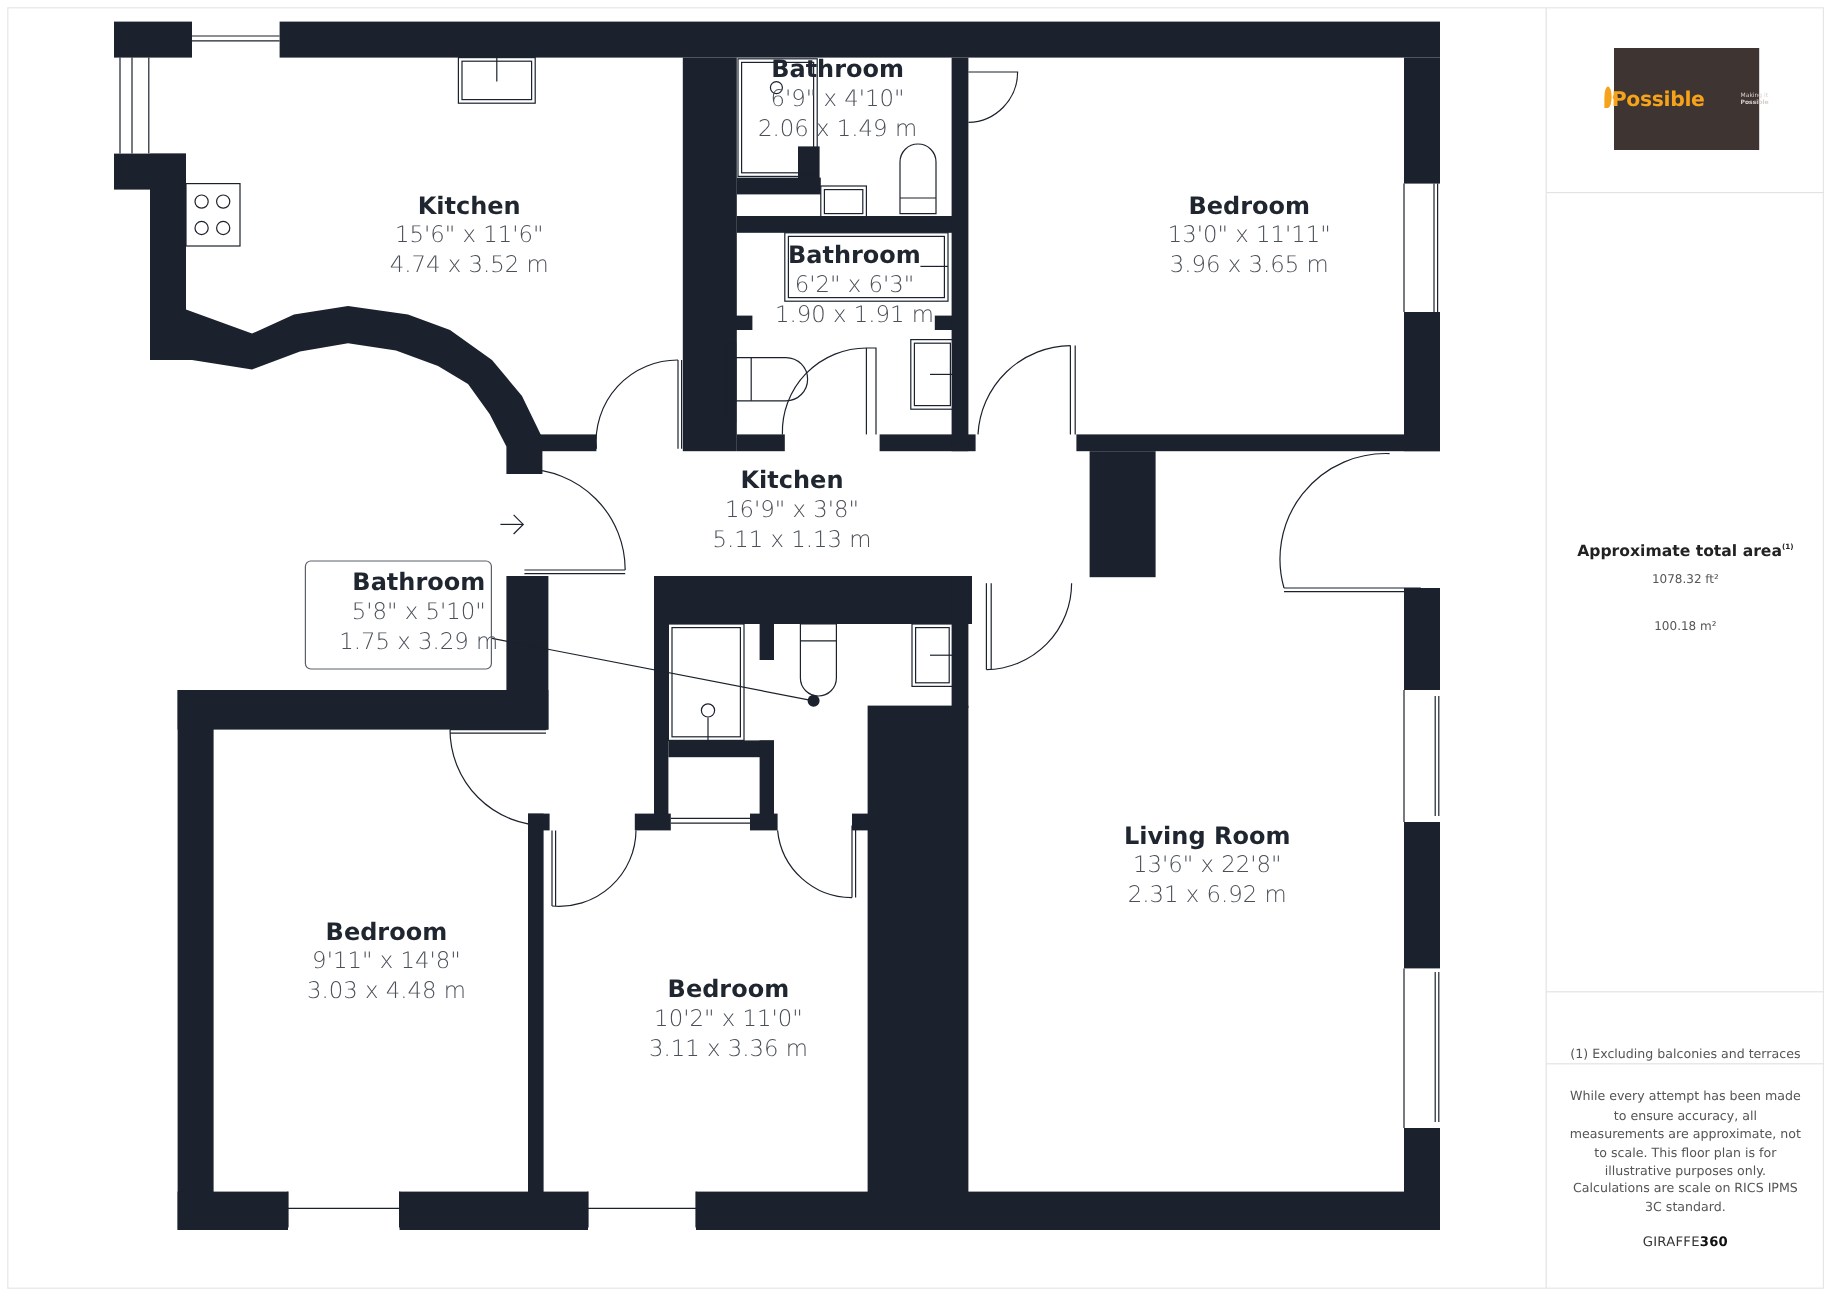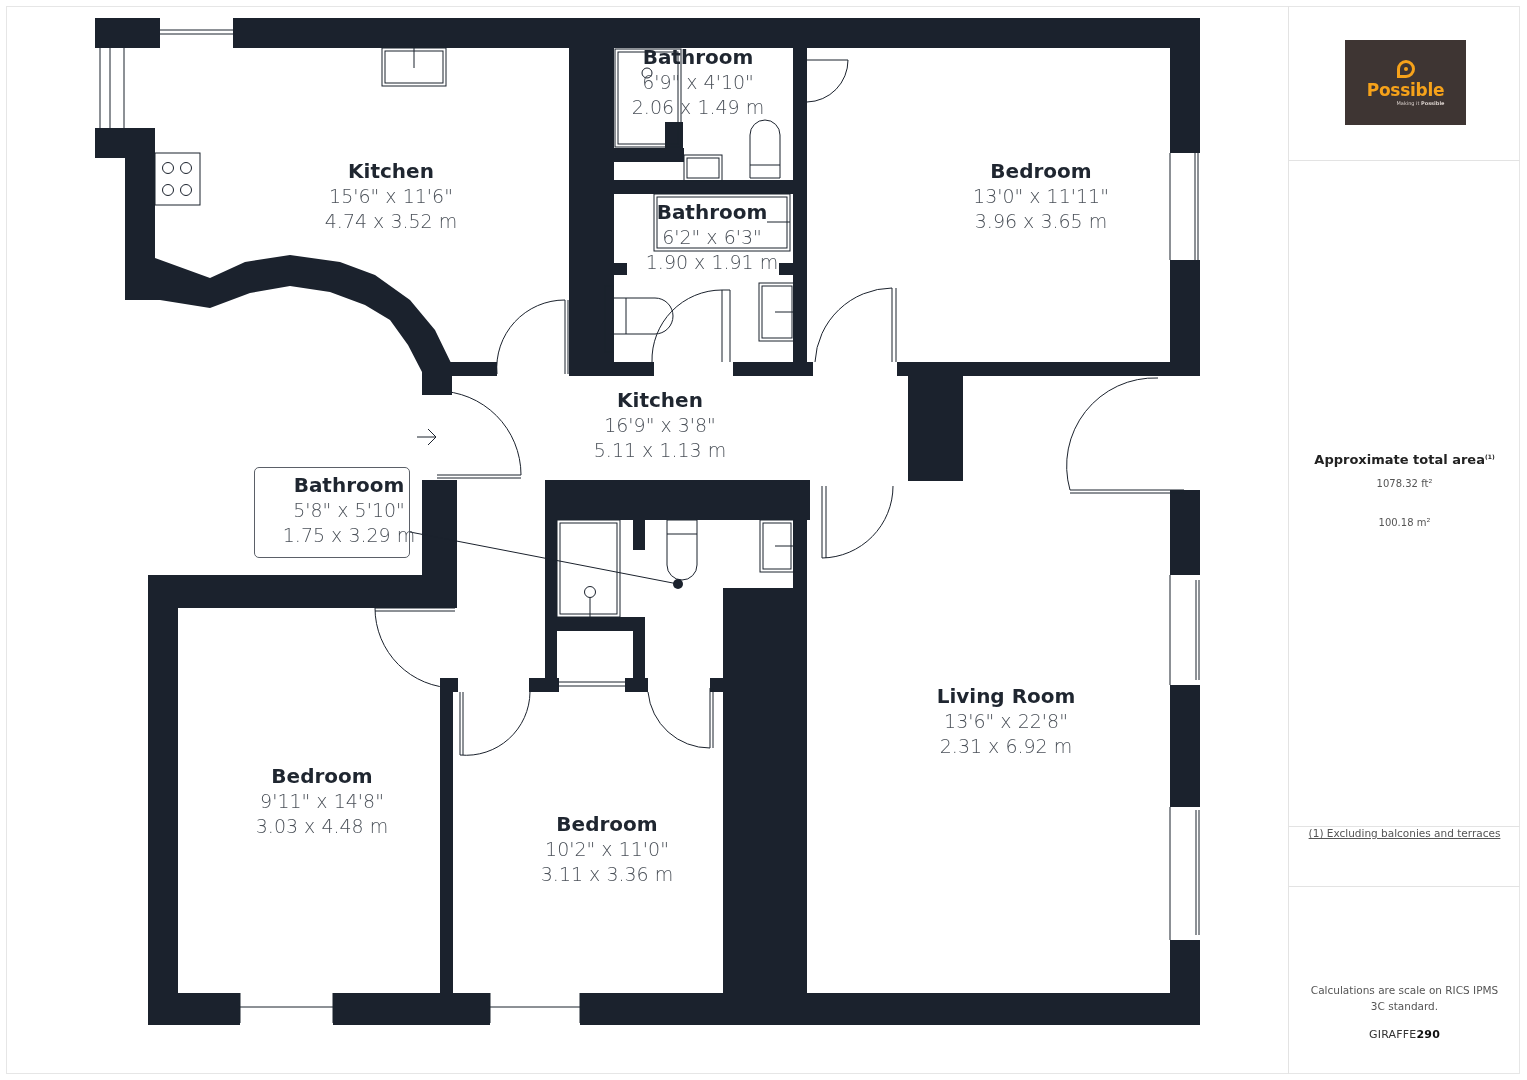--- a/index.html
+++ b/index.html
@@ -1,20 +1,20 @@
 <!DOCTYPE html>
 <html><head>
 <meta charset="utf-8">
 <style>
   html, body { margin:0; padding:0; background:#ffffff; }
   body { width:1527px; height:1080px; position:relative; overflow:hidden; font-family:"DejaVu Sans", sans-serif; }
   .frame { position:absolute; left:6px; top:6px; width:1514px; height:1068px; border:1px solid #e6e6e6; box-sizing:border-box; }
   .sidebar { position:absolute; left:1288px; top:6px; width:232px; height:1068px; border-left:1px solid #e3e3e3; box-sizing:border-box; }
   .sb-divider { position:absolute; left:0; width:100%; height:1px; background:#e3e3e3; }
-  .logo { position:absolute; left:56px; top:34px; width:121px; height:85px; background:#3e3533; display:flex; flex-direction:column; align-items:center; justify-content:center; }
+  .logo { position:absolute; left:56px; top:34px; width:121px; height:85px; background:#3e3533; display:flex; flex-direction:row; align-items:center; justify-content:center; }
   .logo-mark { width:18px; height:18px; border:3px solid #f6a21a; border-radius:50% 50% 50% 0; box-sizing:border-box; margin-bottom:3px; position:relative; }
   .logo-mark::after { content:""; position:absolute; left:4px; top:4px; width:4px; height:4px; border-radius:50%; background:#f6a21a; }
   .logo-word { color:#f6a21a; font-family:"DejaVu Sans", sans-serif; font-weight:bold; font-size:17px; line-height:18px; letter-spacing:-0.3px; }
   .logo-tag { color:#d9d0cc; font-size:5px; margin-top:1px; margin-left:30px; }
   .area-title { position:absolute; left:0; width:100%; top:446px; text-align:center; font-weight:bold; font-size:13px; color:#222; }
   .area-title sup { font-size:6px; }
   .area-val { position:absolute; left:0; width:100%; text-align:center; font-size:10px; color:#555; }
   .note { position:absolute; left:0; width:100%; text-align:center; font-size:10.5px; color:#555; line-height:15.5px; }
   .brand { position:absolute; left:0; width:100%; top:1022px; text-align:center; font-size:11px; color:#333; letter-spacing:0.2px; }
   .brand b { font-weight:bold; color:#111; }
@@ -249,17 +249,18 @@
     <div class="logo-word">Possible</div>
     <div class="logo-tag"><span>Making it </span><b>Possible</b></div>
   </div>
   <div class="sb-divider" style="top:154px;"></div>
 
   <div class="area-title"><span>Approximate total area</span><sup>(1)</sup></div>
   <div class="area-val" style="top:472px;">1078.32 ft²</div>
   <div class="area-val" style="top:494px;margin-top:17px;">100.18 m²</div>
 
   <div class="sb-divider" style="top:820px;"></div>
-  <div class="note" style="top:820px;text-decoration:underline;">(1) Excluding balconies and terraces</div>
+  <div class="note" style="top:866px;">(1) Excluding balconies and terraces</div>
   <div class="sb-divider" style="top:880px;"></div>
+  <div class="note" style="top:901px; padding:0 18px; box-sizing:border-box;">While every attempt has been made to ensure accuracy, all measurements are approximate, not to scale. This floor plan is for illustrative purposes only.</div>
   <div class="note" style="top:977px; padding:0 18px; box-sizing:border-box;">Calculations are scale on RICS IPMS 3C standard.</div>
-  <div class="brand"><span>GIRAFFE</span><b>290</b></div>
+  <div class="brand"><span>GIRAFFE</span><b>360</b></div>
 </div>
 
 </body></html>

